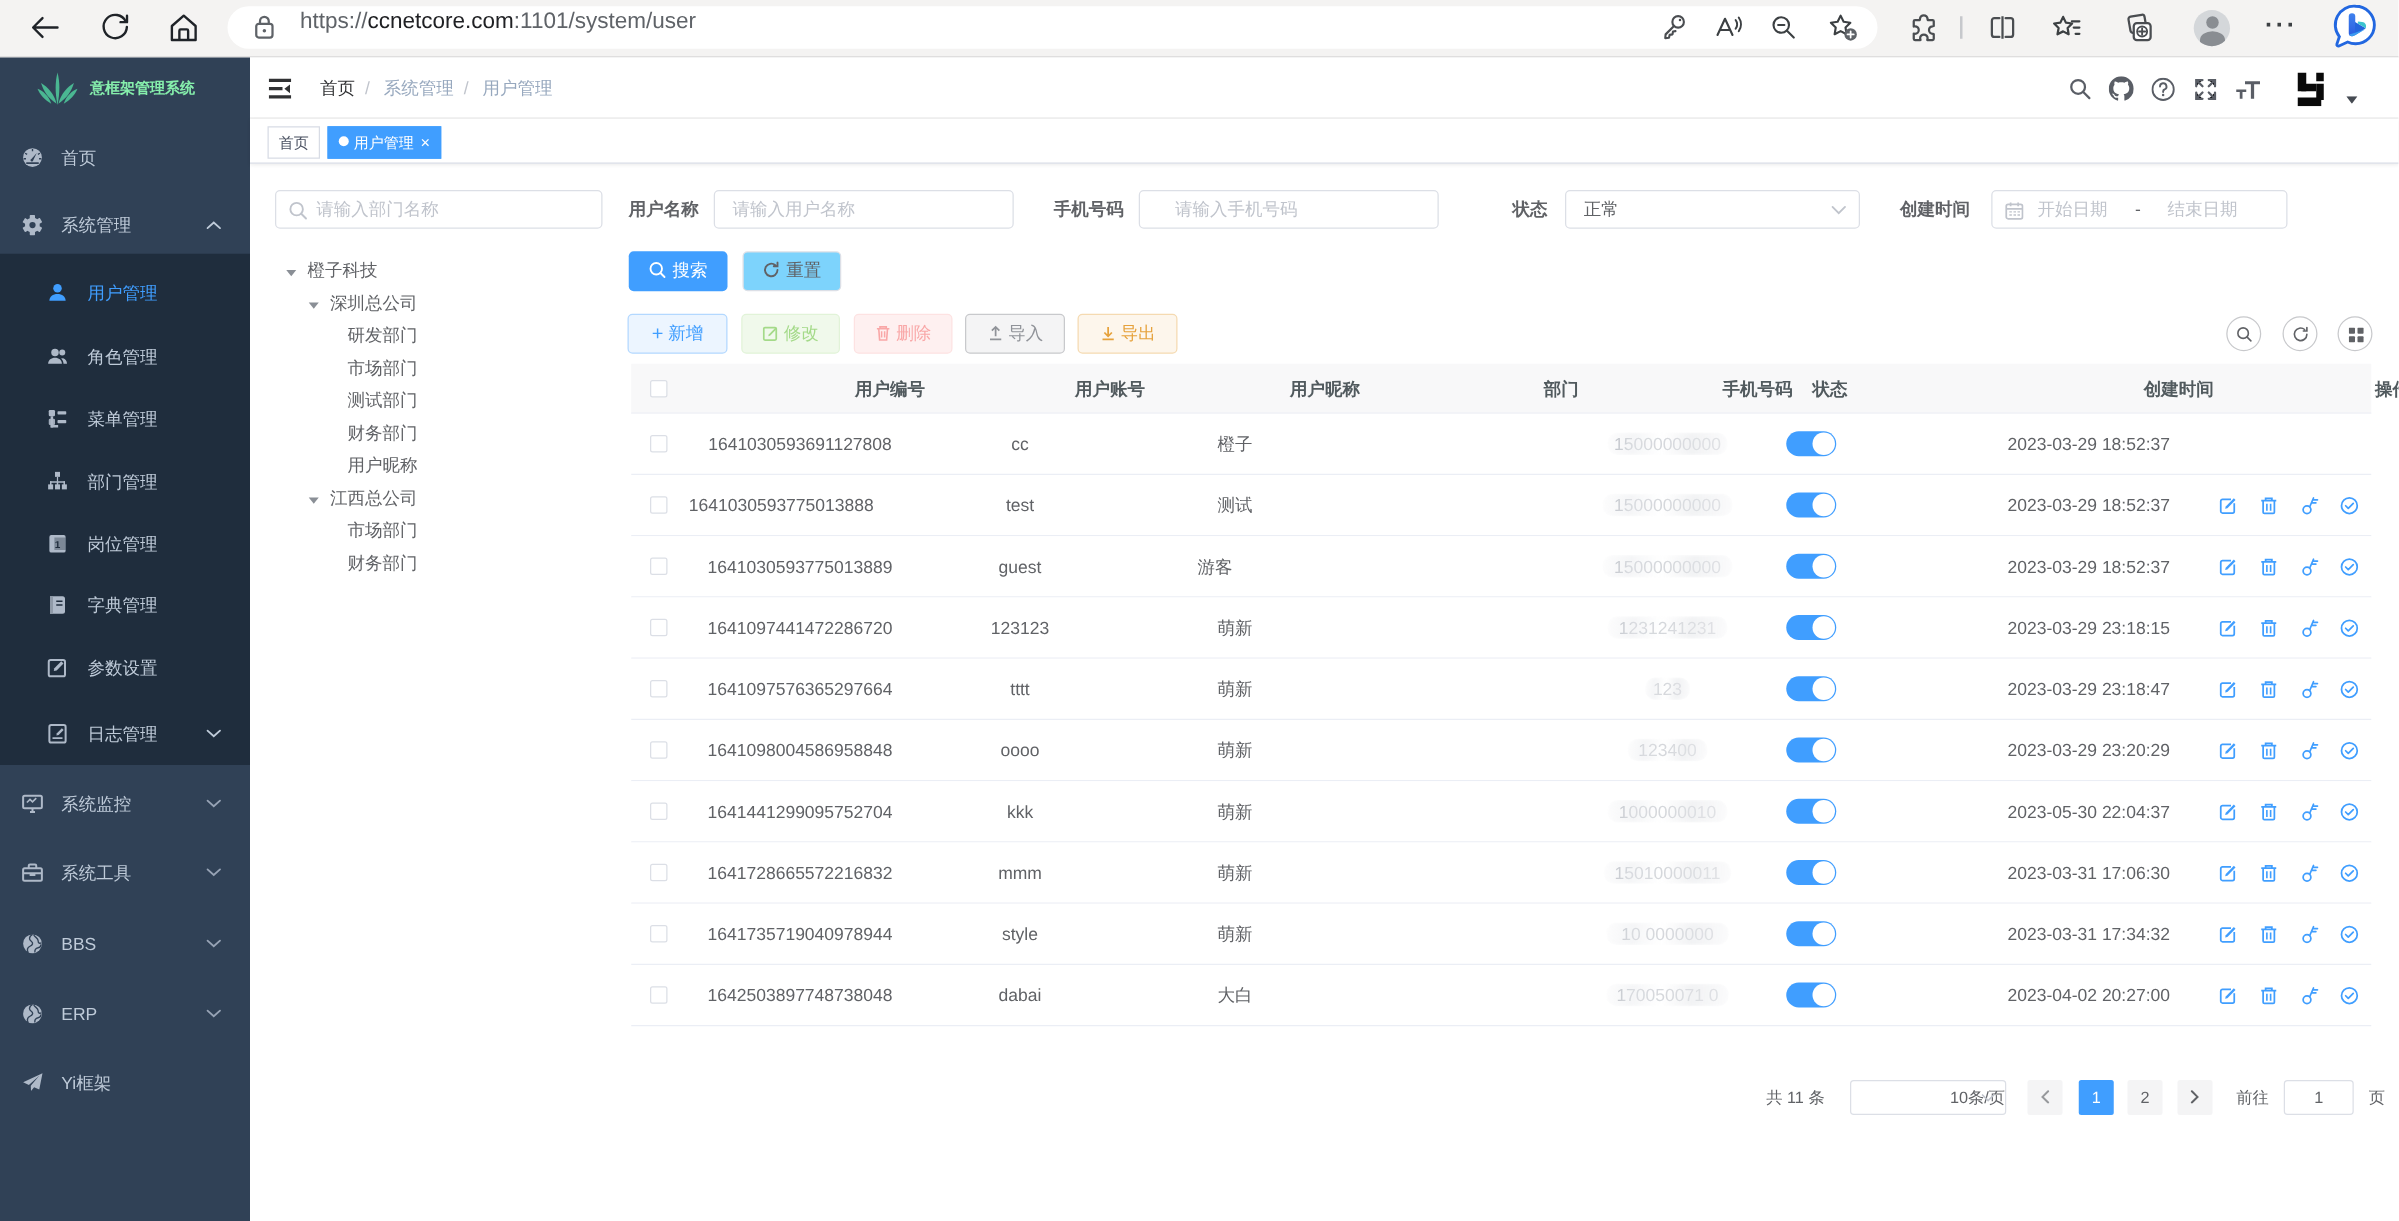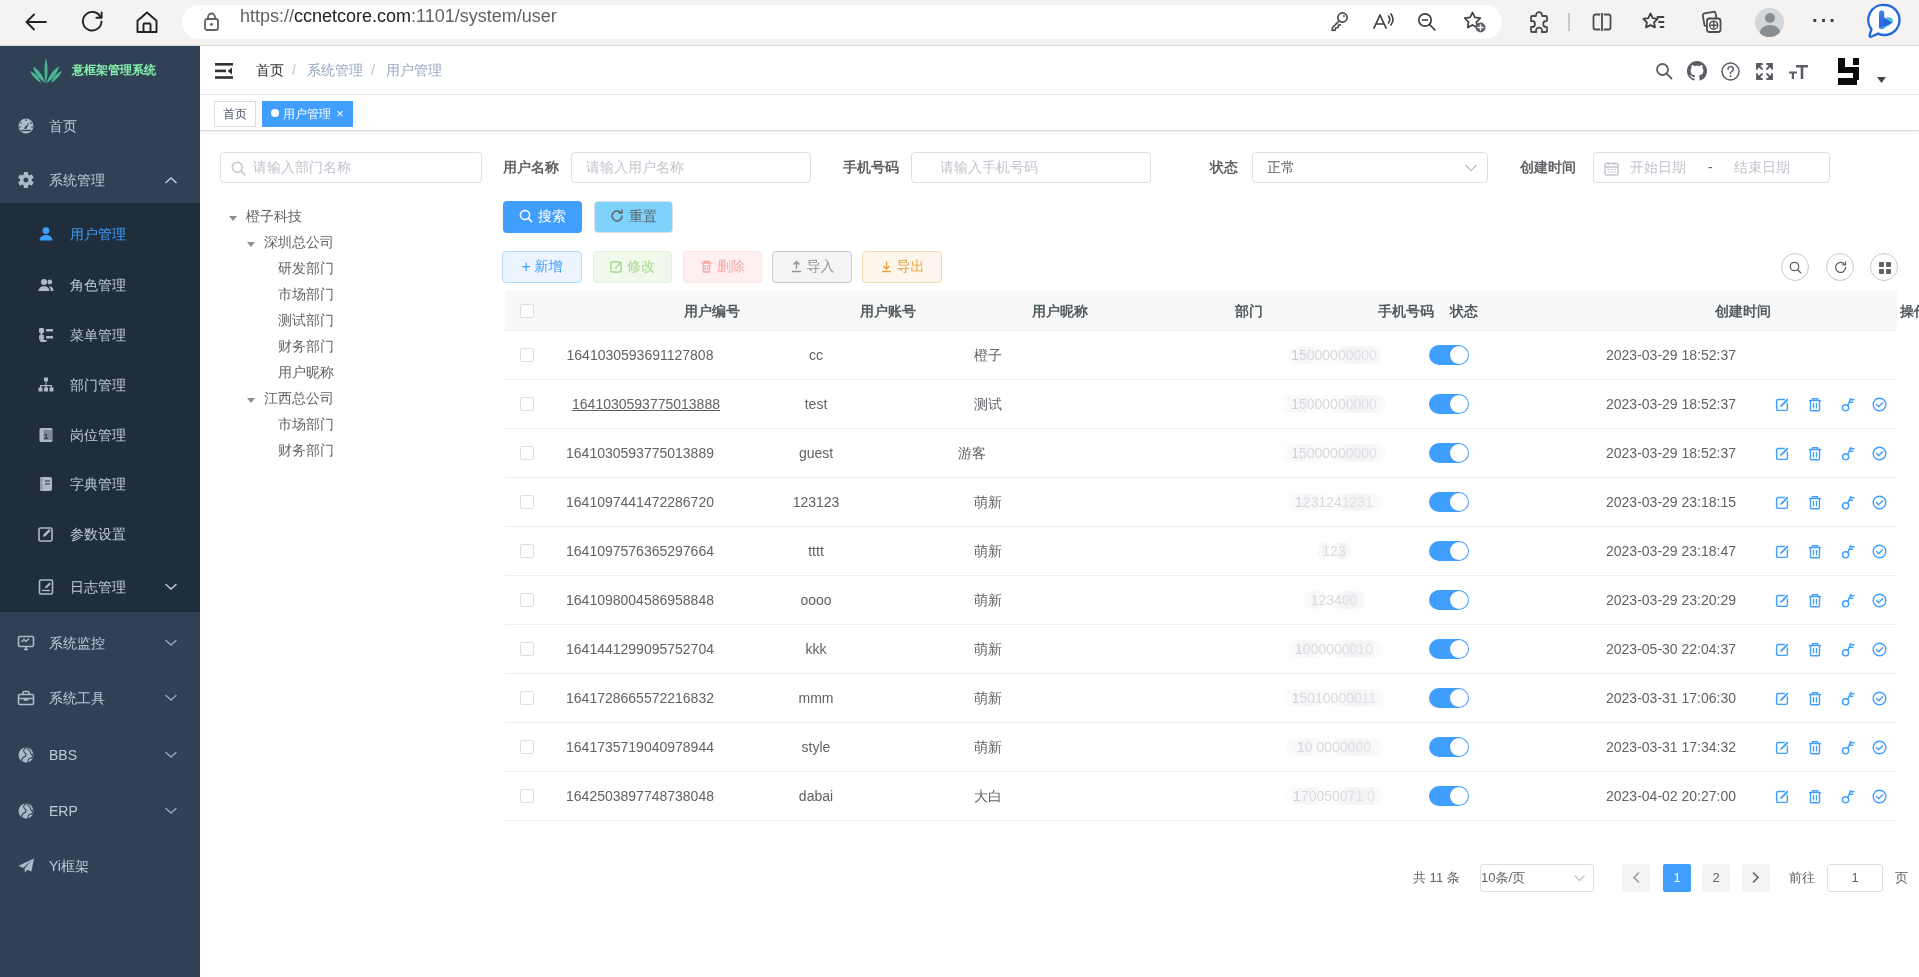--- a/index.html
+++ b/index.html
@@ -461,21 +461,21 @@
   <div class="phw" style="left:781px;width:96px;">
             <div class="phd">15000000000</div>
             <i class="smear"></i>
           </div>
   <div class="switch"></div>
   <div class="td" style="left:1066px;width:200px;">2023-03-29 18:52:37</div>
 
   </div>
         <div class="row" style="top:380px">
   <div class="cb" style="left:15px;top:17px;"></div>
-  <div class="td" style="left:41px;width:200px;text-decoration:underline;">1641030593775013888</div>
+  <div class="td" style="left:20px;width:200px;">1641030593775013888</div>
   <div class="td" style="left:211px;width:200px;">test</div>
   <div class="td" style="left:383px;width:200px;">测试</div>
   <div class="phw" style="left:777px;width:104px;">
             <div class="phd">15000000000</div>
             <i class="smear"></i>
           </div>
   <div class="switch"></div>
   <div class="td" style="left:1066px;width:200px;">2023-03-29 18:52:37</div>
   <div class="ops" style="left:1270px;">
  <svg width="15" height="15" viewBox="0 0 15 15" style="margin-right:14px;">
@@ -723,21 +723,21 @@
               <path d="M6.8 8.4L9.8 1.4M9.6 2.8h3.4M8.9 5.2h2.8" stroke="#409eff" stroke-width="1.4" fill="none" stroke-linecap="round"></path>
             </svg>
  <svg width="15" height="15" viewBox="0 0 15 15">
               <circle cx="7.5" cy="7.5" r="6.3" stroke="#409eff" stroke-width="1.4" fill="none"></circle>
               <path d="M4.5 7.6l2.1 2.1 4-4" stroke="#409eff" stroke-width="1.4" fill="none" stroke-linecap="round" stroke-linejoin="round"></path>
             </svg></div>
   </div>
       </div>
 
   <div class="abs" style="left:1413px;top:864px;height:28px;line-height:28px;font-size:13px;color:#606266;">共 11 条</div>
-  <div class="abs" style="left:1480px;top:864px;width:114px;height:28px;border:1px solid #dcdfe6;border-radius:3px;line-height:26px;font-size:13px;color:#606266;text-align:left;">10条/页<svg class="abs" style="right:8px;top:10px" width="11" height="7" viewBox="0 0 11 7">
+  <div class="abs" style="left:1480px;top:864px;width:125px;height:28px;border:1px solid #dcdfe6;border-radius:3px;line-height:26px;font-size:13px;color:#606266;text-align:right;">10条/页<svg class="abs" style="right:8px;top:10px" width="11" height="7" viewBox="0 0 11 7">
           <path d="M1 1l4.5 4.5L10 1" stroke="#c0c4cc" stroke-width="1.4" fill="none" stroke-linecap="round"></path>
         </svg></div>
   <div class="pgbtn" style="left:1622px;width:28px;"><svg width="8" height="11" viewBox="0 0 8 11" style="margin-top:8px;">
           <path d="M6.5 1L2 5.5L6.5 10" stroke="#97999c" stroke-width="1.6" fill="none" stroke-linecap="round"></path>
         </svg></div>
   <div class="pgbtn on" style="left:1663px;width:28px;">1</div>
   <div class="pgbtn" style="left:1702px;width:28px;">2</div>
   <div class="pgbtn" style="left:1742px;width:28px;"><svg width="8" height="11" viewBox="0 0 8 11" style="margin-top:8px;">
           <path d="M1.5 1L6 5.5L1.5 10" stroke="#606266" stroke-width="1.6" fill="none" stroke-linecap="round"></path>
         </svg></div>

